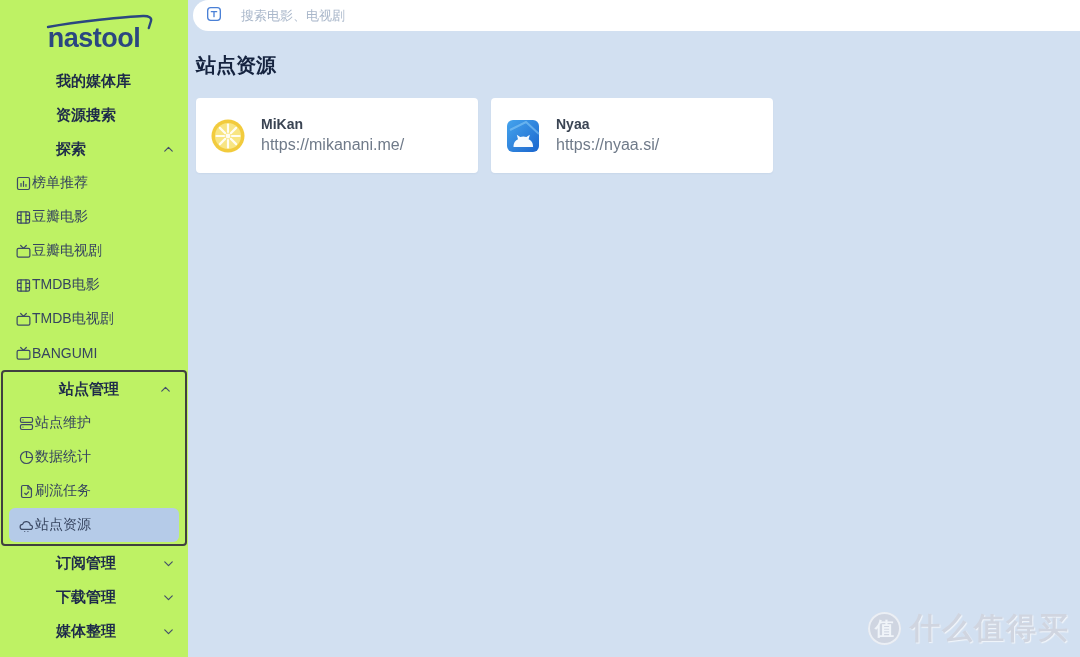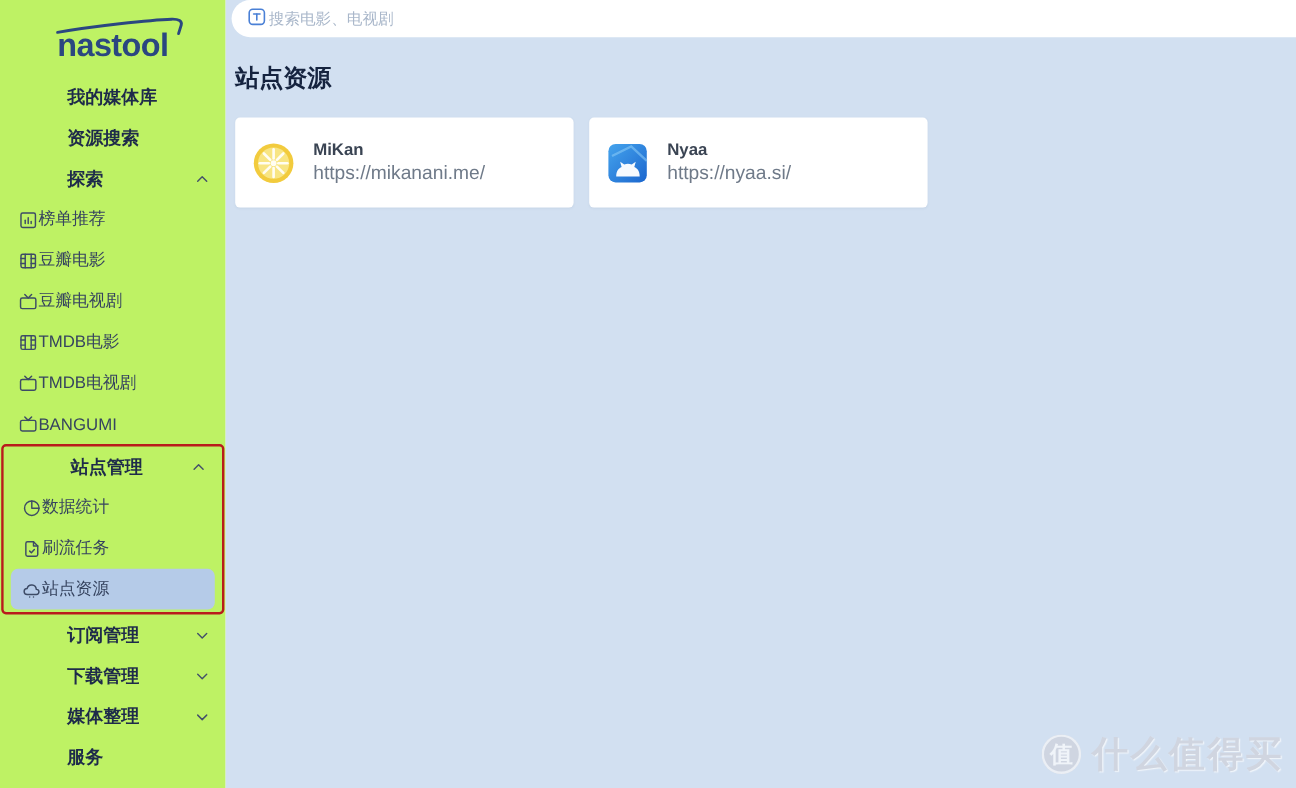--- a/index.html
+++ b/index.html
@@ -14,26 +14,26 @@
   .logo-text { font-size:27px; font-weight:bold; color:#2b4780; letter-spacing:-0.5px; line-height:1; }
   .logo-swoosh { position:absolute; top:-11px; left:-4px; }
   .menu { margin-top:12px; }
   .side-row { height:34px; display:flex; align-items:center; padding:0 12px; cursor:pointer; }
   .side-row.header { justify-content:space-between; }
   .hdr-label { font-size:15px; font-weight:bold; color:#1e2b4a;margin-left:44px; }
   .chev { color:#44506a; display:flex; align-items:center; }
   .side-row.child { padding-left:14px; font-size:14px; color:#36445f; }
   .side-row.child .mi { color:#3d4b66; display:flex; align-items:center; width:18px; justify-content:center; }
   .side-row.child.selected { background:#b5cbe8; border-radius:6px; margin:0 6px; padding-left:8px; }
-  .section.highlighted { border:2px solid #b91c1c; border-radius:4px; margin:0 1px; padding-bottom:2px; }
+  .section.highlighted { border:2px solid #404040; border-radius:4px; margin:0 1px; padding-bottom:2px; }
 
   
   .main { flex:1; background:#d2e0f1; position:relative; display:flex; flex-direction:column; }
   .searchbar { margin-left:5px; height:31px; background:#ffffff; border-radius:16px 0 0 16px;
-               display:flex; align-items:center; padding-left:13px; gap:2px; }
+               display:flex; align-items:center; padding-left:13px; gap:19px; }
   .search-src-btn { display:flex; align-items:center; cursor:pointer; background:none; border:none; }
   .search-input { border:none; outline:none; flex:1; height:100%; font-size:13px; color:#3a4a66; background:transparent; }
   .search-input::placeholder { color:#a9b7ca; }
   .page-title { margin:21px 0 0 8px; font-size:20px; font-weight:bold; color:#15233f; }
   .cards { margin:19px 12px 0 8px; display:grid; grid-template-columns:repeat(3,1fr); gap:13px; }
   .card { background:#fff; border-radius:4px; height:75px; display:flex; align-items:center;
           padding:0 14px; gap:15px; cursor:pointer; box-shadow:0 1px 2px rgba(60,80,120,0.06); }
   .card-icon { width:36px; height:36px; flex-shrink:0; display:flex; align-items:center; }
   .card-name { font-size:14px; font-weight:600; color:#3a4453; line-height:1.25; }
   .card-url { font-size:16px; color:#6f7a89; line-height:1.25; margin-top:2px; }
@@ -147,20 +147,31 @@
           </div>
         </div>
         <div class="section highlighted">
           <div class="side-row header">
             <span class="hdr-label">站点管理</span>
             <span class="chev">
               <svg width="15" height="15" viewBox="0 0 24 24" fill="none" stroke="currentColor" stroke-width="1.9" stroke-linecap="round" stroke-linejoin="round">
                 <polyline points="6 14.5 12 8.5 18 14.5"></polyline>
               </svg>
             </span>
+          </div>
+          <div class="side-row child">
+            <span class="mi">
+              <svg width="17" height="17" viewBox="0 0 24 24" fill="none" stroke="currentColor" stroke-width="1.7" stroke-linecap="round" stroke-linejoin="round">
+                <rect x="3.5" y="3.5" width="17" height="7" rx="2"></rect>
+                <rect x="3.5" y="13.5" width="17" height="7" rx="2"></rect>
+                <line x1="7" y1="7" x2="7.01" y2="7"></line>
+                <line x1="7" y1="17" x2="7.01" y2="17"></line>
+              </svg>
+            </span>
+            <span>站点维护</span>
           </div>
           <div class="side-row child">
             <span class="mi">
               <svg width="17" height="17" viewBox="0 0 24 24" fill="none" stroke="currentColor" stroke-width="1.7" stroke-linecap="round" stroke-linejoin="round">
                 <circle cx="12" cy="12" r="8.5"></circle>
                 <path d="M12 3.5 V12 H20.5"></path>
               </svg>
             </span>
             <span>数据统计</span>
           </div>

